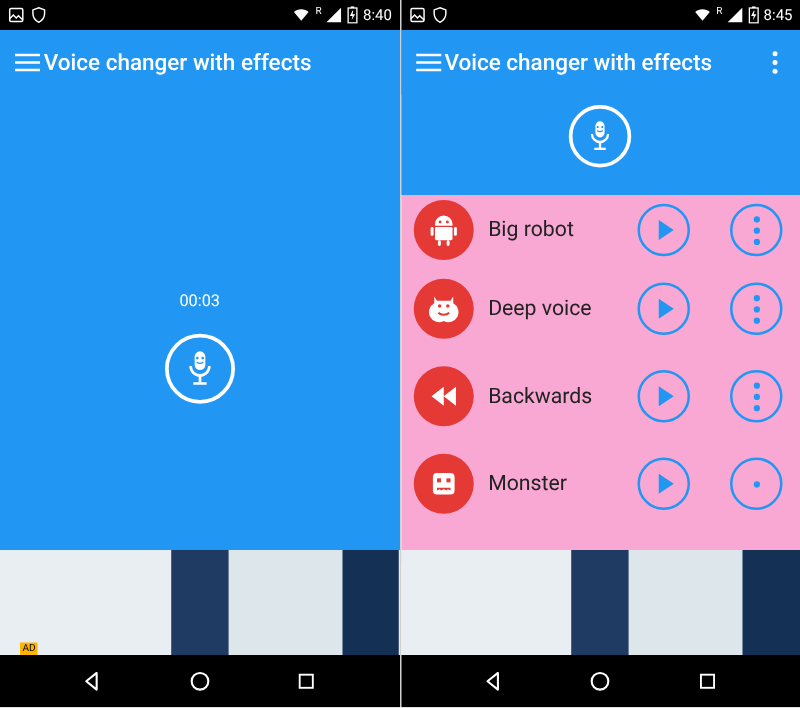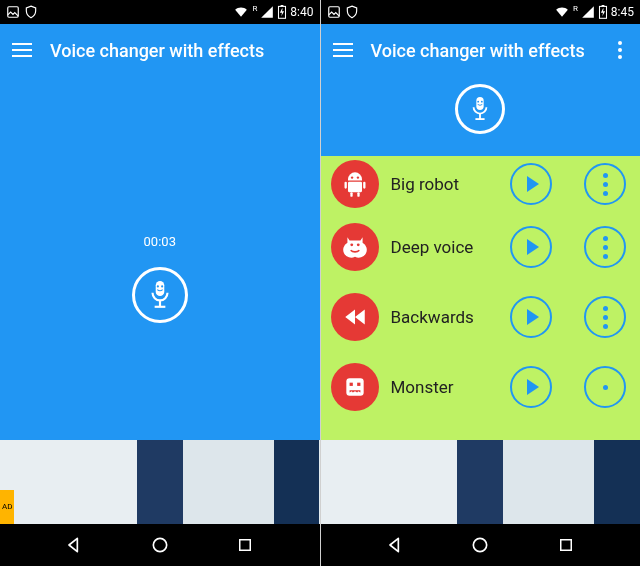--- a/index.html
+++ b/index.html
@@ -7,58 +7,58 @@
   .split { display:flex; width:640px; height:566px; }
   .pane { width:320px; height:566px; position:relative; overflow:hidden; }
   .divider { width:0; border-left:1px solid #d0d0d0; }
 
   
   .status { height:24px; background:#000; color:#fff; display:flex; align-items:center; justify-content:flex-end; padding:0 6px; font-size:12px; gap:3px; }
   .status .slot { height:24px; display:flex; align-items:center; }
   .status .left { margin-right:auto; display:flex; gap:4px; }
 
   
-  .appbar { background:#2196f3; color:#fff; display:flex; align-items:center; height:52px; padding:0 12px; gap:18px; }
+  .appbar { background:#2196f3; color:#fff; display:flex; align-items:center; height:52px; padding:0 12px; gap:3px; }
   .appbar .title { font-size:18px; font-weight:500; }
   .hamburger { width:20px; height:14px; display:flex; flex-direction:column; justify-content:space-between; cursor:pointer; }
   .hamburger span { background:#fff; height:2px; width:100%; }
   .kebab { margin-left:auto; width:16px; display:flex; flex-direction:column; align-items:center; gap:3px; cursor:pointer; }
   .kebab span { width:4px; height:4px; background:#fff; border-radius:50%; }
 
   
   .micbadge { width:56px; height:56px; border:3px solid #fff; border-radius:50%; display:flex; align-items:center; justify-content:center; margin:8px auto 12px; }
   .micbadge.small { width:50px; height:50px; }
 
   
   .recscreen { background:#2196f3; color:#fff; height:calc(566px - 24px - 42px - 84px); display:flex; flex-direction:column; align-items:center; justify-content:center; gap:10px;text-align:right; }
   .rectimer { font-size:13px; }
   .recstatus { font-size:14px; }
 
   
   .apphero { background:#2196f3; box-shadow:0 3px 5px rgba(0,0,0,.25); padding-bottom:10px; }
 
   
-  .fxlist { background:#bef264; height:calc(566px - 24px - 52px - 70px - 42px - 84px + 0px); overflow:hidden; }
+  .fxlist { background:#f9a8d4; height:calc(566px - 24px - 52px - 70px - 42px - 84px + 0px); overflow:hidden; }
   .fxitem { display:flex; align-items:center; height:70px; padding:0 14px 0 10px; gap:12px; }
   .fxicon { width:48px; height:48px; flex:0 0 48px; background:#e53935; border-radius:50%; display:flex; align-items:center; justify-content:center; }
   .fxlabel { flex:1 1 auto; font-size:17px; color:#222; }
   .circlebtn { width:42px; height:42px; border:2px solid #2196f3; border-radius:50%; display:flex; align-items:center; justify-content:center; cursor:pointer; }
   .playtri { width:0; height:0; border-left:12px solid #2196f3; border-top:8px solid transparent; border-bottom:8px solid transparent; margin-left:3px; }
   .dots3 { display:flex; flex-direction:column; gap:4px; }
   .dots3 span { width:5px; height:5px; background:#2196f3; border-radius:50%; }
   .fxlist .fxitem:first-child { height:56px; } 
 
   
   .adstrip { position:absolute; left:0; right:0; bottom:42px; height:84px; background:linear-gradient(90deg,#dfe6ea,#c7d2d9,#e4ecf0); display:flex; }
   .adstrip .blk { height:100%; }
   .adstrip .a { flex:3; background:#e8eef2; }
   .adstrip .b { flex:1; background:#1f3a63; }
   .adstrip .c { flex:2; background:#dde6eb; }
   .adstrip .d { flex:1; background:#143055; }
-  .adlabel { position:absolute; left:0; bottom:42px; font-size:8px; background:#ffb400; color:#000; padding:12px 2px; line-height:10px; }
+  .adlabel { position:absolute; left:16px; bottom:42px; font-size:8px; background:#ffb400; color:#000; padding:0 2px; line-height:10px; }
 
   
   .navbar { position:absolute; left:0; right:0; bottom:0; height:42px; background:#000; display:flex; align-items:center; justify-content:space-evenly; }
   .navbtn { width:22px; height:22px; display:flex; align-items:center; justify-content:center; cursor:pointer; }
 
   
   svg { display:block; }
 </style>
 </head>
 <body>

